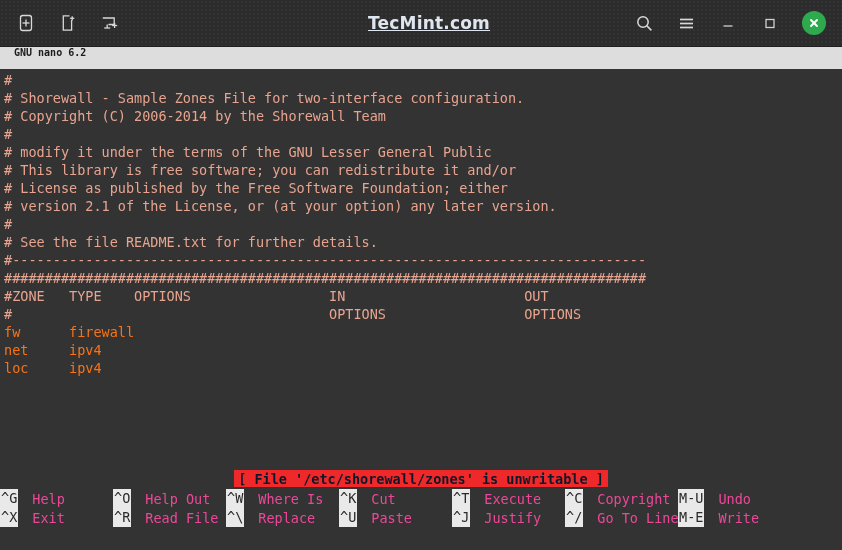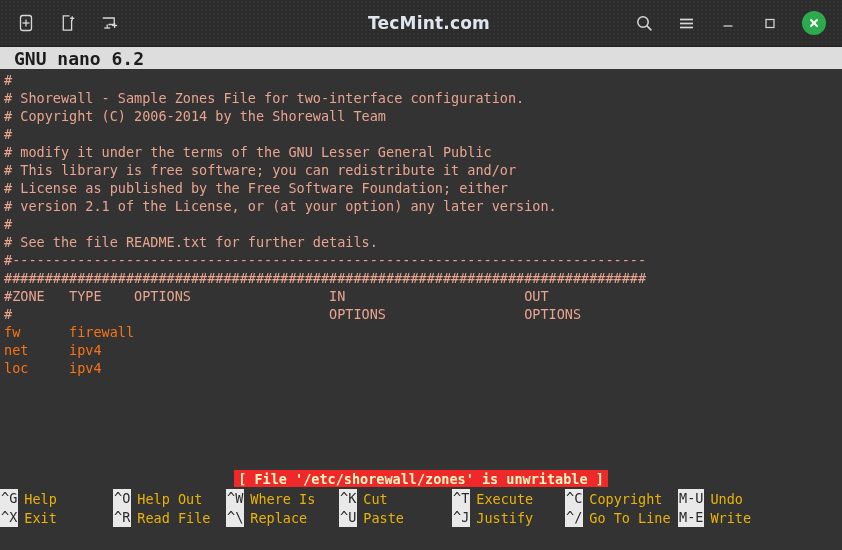--- a/index.html
+++ b/index.html
@@ -54,42 +54,43 @@
   .window-title {
     position: absolute;
     left: 16px; right: 0;
     text-align: center;
     font-family: "DejaVu Sans", sans-serif;
     font-weight: bold;
     font-size: 17px;
     color: #dfe6ef;
     letter-spacing: 0.2px;
     pointer-events: none;
+    text-decoration: underline;
   }
   .close-btn {
     width: 24px;
     height: 24px;
     border-radius: 50%;
     background: #2eaa4e;
     display: flex;
     align-items: center;
     justify-content: center;
     color: #ffffff;
   }
 
   
   .nano-header {
     height: 22px;
     background: #dddddd;
     color: #1c1c1c;
     display: flex;
-    align-items: flex-end;
+    align-items: flex-start;
     position: relative;
     font-family: "DejaVu Sans Mono", monospace;
-    font-size: 18px;
+    font-size: 10px;
     font-weight: bold;
     border-bottom: 1px solid #e6e6e6;
   }
   .nano-header .nh-version {
     padding-left: 14px;
   }
   .nano-header .nh-file {
     position: absolute;
     left: 0; right: 0;
     text-align: center;
@@ -123,21 +124,21 @@
     left: 0;
     right: 0;
     bottom: 61px;
     height: 19px;
     display: flex;
     justify-content: center;
     align-items: center;
   }
   .statusmsg {
     background: #ef2929;
-    color: #fef9c3;
+    color: #0f172a;
     font-family: "DejaVu Sans Mono", monospace;
     font-size: 13.5px;
     font-weight: bold;
     line-height: 19px;
     padding: 0 4px;
     white-space: pre;
   }
 
   
   .shortcuts {
@@ -164,22 +165,22 @@
   }
   .sc-key {
     background: #e9e9e9;
     color: #2a2a2a;
     padding: 0 1px;
     line-height: 19px;
     height: 19px;
     display: inline-block;
   }
   .sc-label {
-    color: #eab308;
-    padding-left: 6px;
+    color: #ec4899;
+    padding-left: 14px;
   }
 </style>
 </head>
 <body>
 
 <div id="app">
 
   <div class="titlebar">
     <div class="tb-left">
       <div class="tb-icon">

